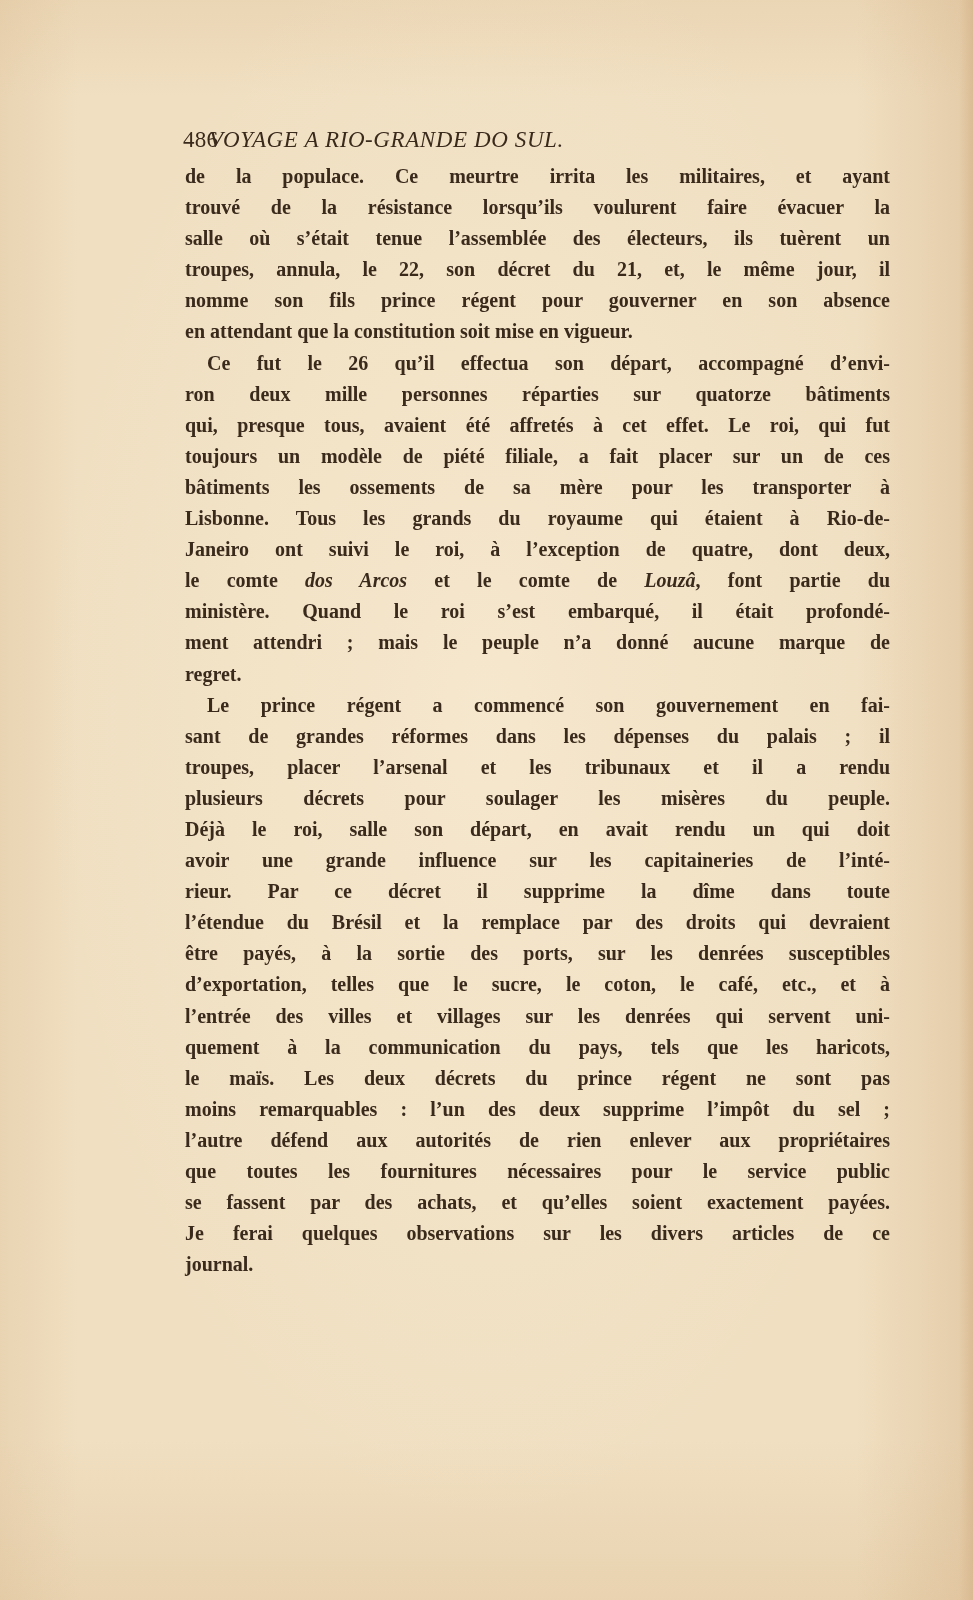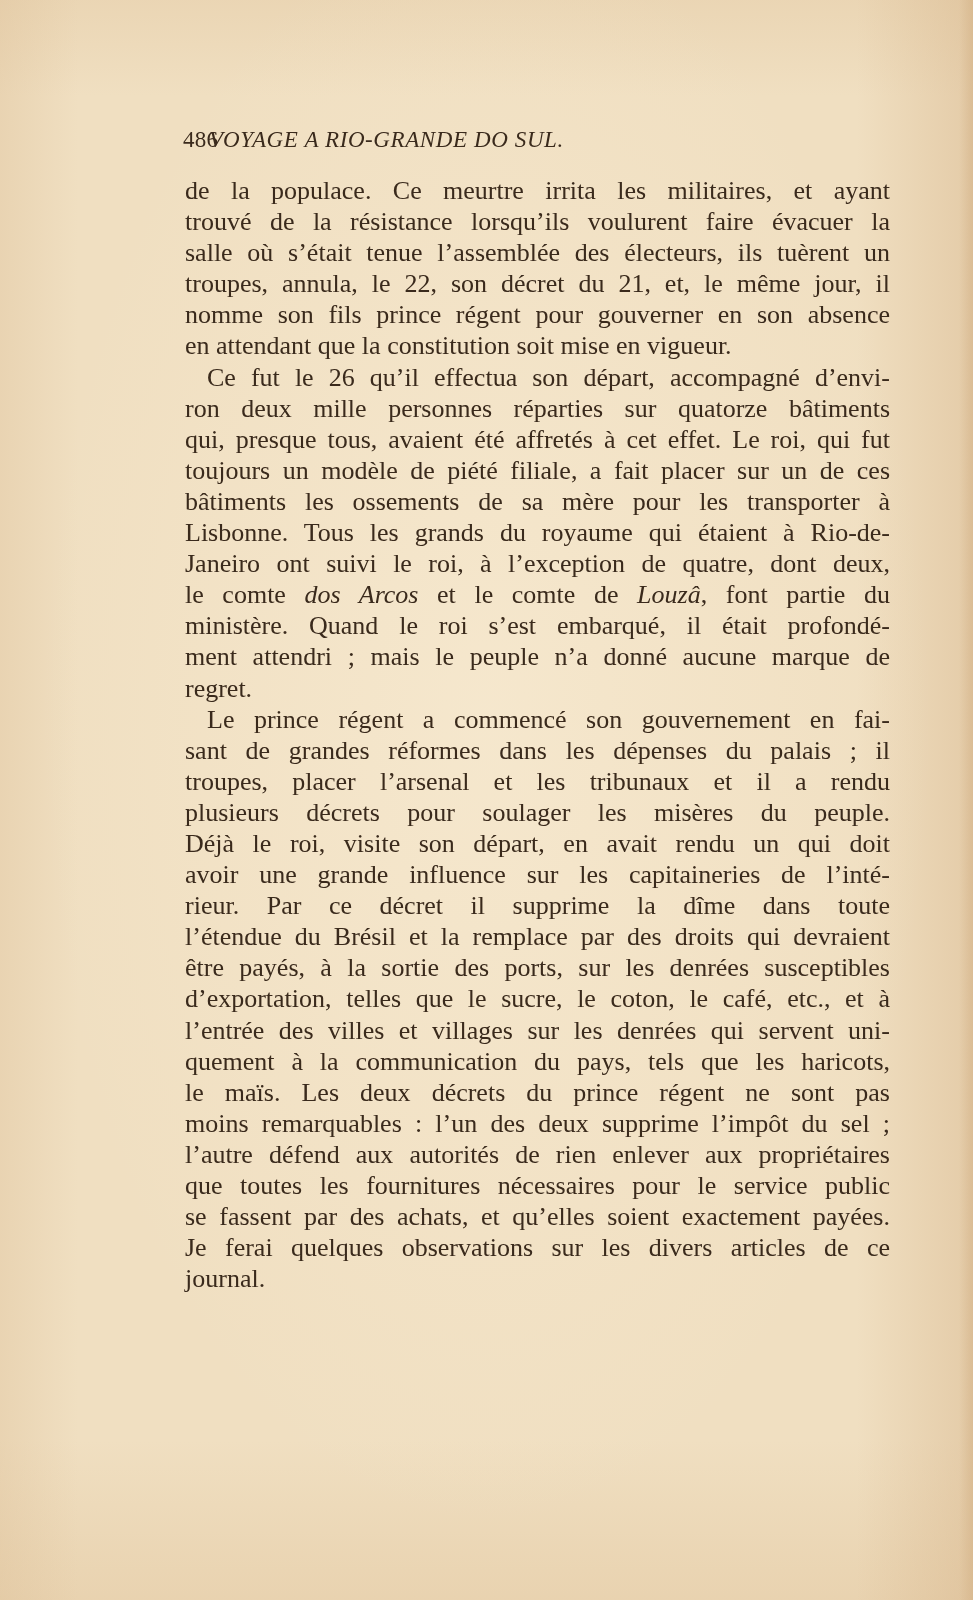--- a/index.html
+++ b/index.html
@@ -51,25 +51,26 @@
       left: 0;
       right: 12px;
       top: 0;
       text-align: left;
       padding-left: 26px;
       letter-spacing: 0.6px;
       font-style: italic;
     }
     .body-text {
       position: absolute;
-      top: 175px;
+      top: 161px;
       left: 185px;
       width: 705px;
-      font-size: 26px;
+      font-size: 20px;
       line-height: 31.1px;
+      font-weight: bold;
     }
     .line {
       display: block;
       white-space: nowrap;
       text-align: justify;
       text-align-last: justify;
       height: 31.1px;
     }
     .line.last {
       text-align-last: left;
@@ -115,21 +116,21 @@
       <span class="line">ministère. Quand le roi s’est embarqué, il était profondé-</span>
       <span class="line">ment attendri ; mais le peuple n’a donné aucune marque de</span>
       <span class="line last">regret.</span>
     </div>
 
     <div>
       <span class="line indent">Le prince régent a commencé son gouvernement en fai-</span>
       <span class="line">sant de grandes réformes dans les dépenses du palais ; il</span>
       <span class="line">troupes, placer l’arsenal et les tribunaux et il a rendu</span>
       <span class="line">plusieurs décrets pour soulager les misères du peuple.</span>
-      <span class="line">Déjà le roi, visite son départ, en avait rendu un qui doit</span>
+      <span class="line">Déjà le roi, salle son départ, en avait rendu un qui doit</span>
       <span class="line">avoir une grande influence sur les capitaineries de l’inté-</span>
       <span class="line">rieur. Par ce décret il supprime la dîme dans toute</span>
       <span class="line">l’étendue du Brésil et la remplace par des droits qui devraient</span>
       <span class="line">être payés, à la sortie des ports, sur les denrées susceptibles</span>
       <span class="line">d’exportation, telles que le sucre, le coton, le café, etc., et à</span>
       <span class="line">l’entrée des villes et villages sur les denrées qui servent uni-</span>
       <span class="line">quement à la communication du pays, tels que les haricots,</span>
       <span class="line">le maïs. Les deux décrets du prince régent ne sont pas</span>
       <span class="line">moins remarquables : l’un des deux supprime l’impôt du sel ;</span>
       <span class="line">l’autre défend aux autorités de rien enlever aux propriétaires</span>

